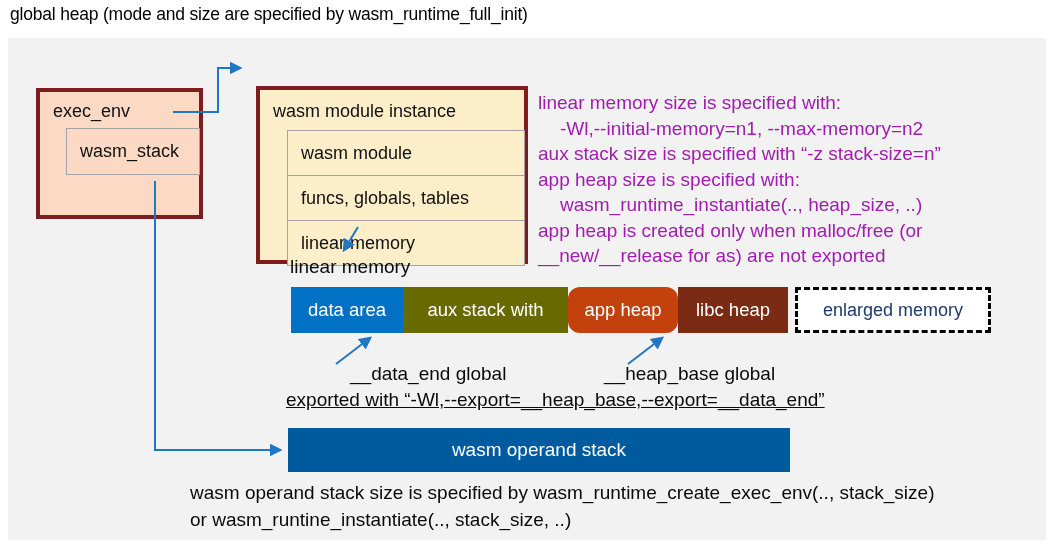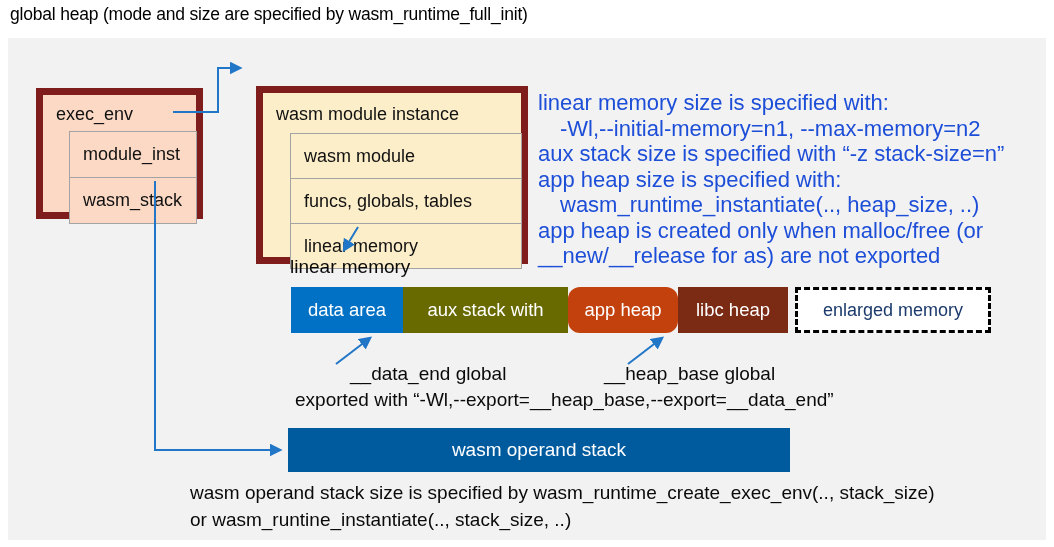--- a/index.html
+++ b/index.html
@@ -3,56 +3,56 @@
 <meta charset="utf-8">
 <style>
   * { margin:0; padding:0; box-sizing:border-box; }
   html,body { background:#ffffff; }
   body { font-family:"Liberation Sans", sans-serif; }
   .stage { position:relative; width:1054px; height:547px; background:#ffffff; overflow:hidden; }
   .title { position:absolute; left:10px; top:4px; font-size:17.5px; font-weight:500; color:#000; letter-spacing:-0.2px; }
   .panel { position:absolute; left:8px; top:38px; width:1038px; height:502px; background:#f2f2f2; }
 
   
-  .box { position:absolute; border:7px solid #7f1d1d; }
+  .box { position:absolute; border:4px solid #7f1d1d; }
   .box .box-header { padding-left:13px; display:flex; align-items:center; font-size:18px; color:#111; }
   .box .inner-rows { position:absolute; right:-1px; }
   .box .inner-row { border:1px solid #a3a3a3; display:flex; align-items:center; padding-left:13px; font-size:18px; color:#111; }
 
   .exec-env { left:28px; top:50px; width:167px; height:131px; background:#fbd9c5; }
   .exec-env .box-header { height:38px; }
   .exec-env .inner-rows { left:26px; top:37px; }
   .exec-env .inner-row { height:47px; background:#fbd9c5; margin-top:-1px; }
 
   .inst { left:248px; top:48px; width:272px; height:178px; background:#fceec8; }
   .inst .box-header { height:42px; }
   .inst .inner-rows { left:27px; top:41px; }
   .inst .inner-row { height:46px; background:#fceec8; margin-top:-1px; }
 
   
-  .notes { position:absolute; left:530px; top:52px; width:508px; font-size:22px; line-height:25.5px; color:#1d4ed8; }
+  .notes { position:absolute; left:530px; top:52px; width:508px; font-size:19px; line-height:25.5px; color:#a21caf; }
   .notes .indent { padding-left:22px; }
 
   
   .lm-label { position:absolute; left:290px; top:256px; font-size:19px; color:#0a0a0a; }
   .lm-bar { position:absolute; left:291px; top:287px; height:46px; display:flex; }
   .seg { height:46px; display:flex; align-items:center; justify-content:center; color:#ffffff; font-size:18.5px; }
   .seg-data    { width:112px; background:#0071c5; }
   .seg-aux     { width:165px; background:#686a00; }
   .seg-appheap { width:110px; background:#c2410c;border-radius:12px; }
   .seg-libc    { width:110px; background:#7b2a13; }
   .seg-enlarged { position:absolute; left:795px; top:287px; width:196px; height:46px;
                   background:#ffffff; border:3px dashed #000;
                   display:flex; align-items:center; justify-content:center;
                   color:#1b3a6b; font-size:18px; }
 
   .g-label { position:absolute; font-size:19px; color:#0a0a0a; }
   .g-dataend  { left:322px; top:363px;margin-left:28px; }
   .g-heapbase { left:604px; top:363px; }
-  .g-exported { left:295px; top:389px; }
+  .g-exported { left:286px; top:389px;text-decoration:underline; }
 
   
   .op-bar { position:absolute; left:288px; top:428px; width:502px; height:44px; background:#005a9e;
             display:flex; align-items:center; justify-content:center; color:#fff; font-size:19px; }
 
   .bottom-notes { position:absolute; left:190px; top:479px; font-size:19px; line-height:27px; color:#0a0a0a; }
 
   .connectors { position:absolute; left:0; top:0; width:1054px; height:547px; pointer-events:none; }
 </style>
 </head>
@@ -60,21 +60,20 @@
 
 <div class="stage">
 
   <div class="title">global heap (mode and size are specified by wasm_runtime_full_init)</div>
 
   <div class="panel">
 
     <div class="box exec-env">
       <div class="box-header">exec_env</div>
       <div class="inner-rows">
-        <div class="inner-row">module_inst</div>
         <div class="inner-row">wasm_stack</div>
       </div>
     </div>
 
     <div class="box inst">
       <div class="box-header">wasm module instance</div>
       <div class="inner-rows">
         <div class="inner-row">wasm module</div>
         <div class="inner-row">funcs, globals, tables</div>
         <div class="inner-row">linear memory</div>

